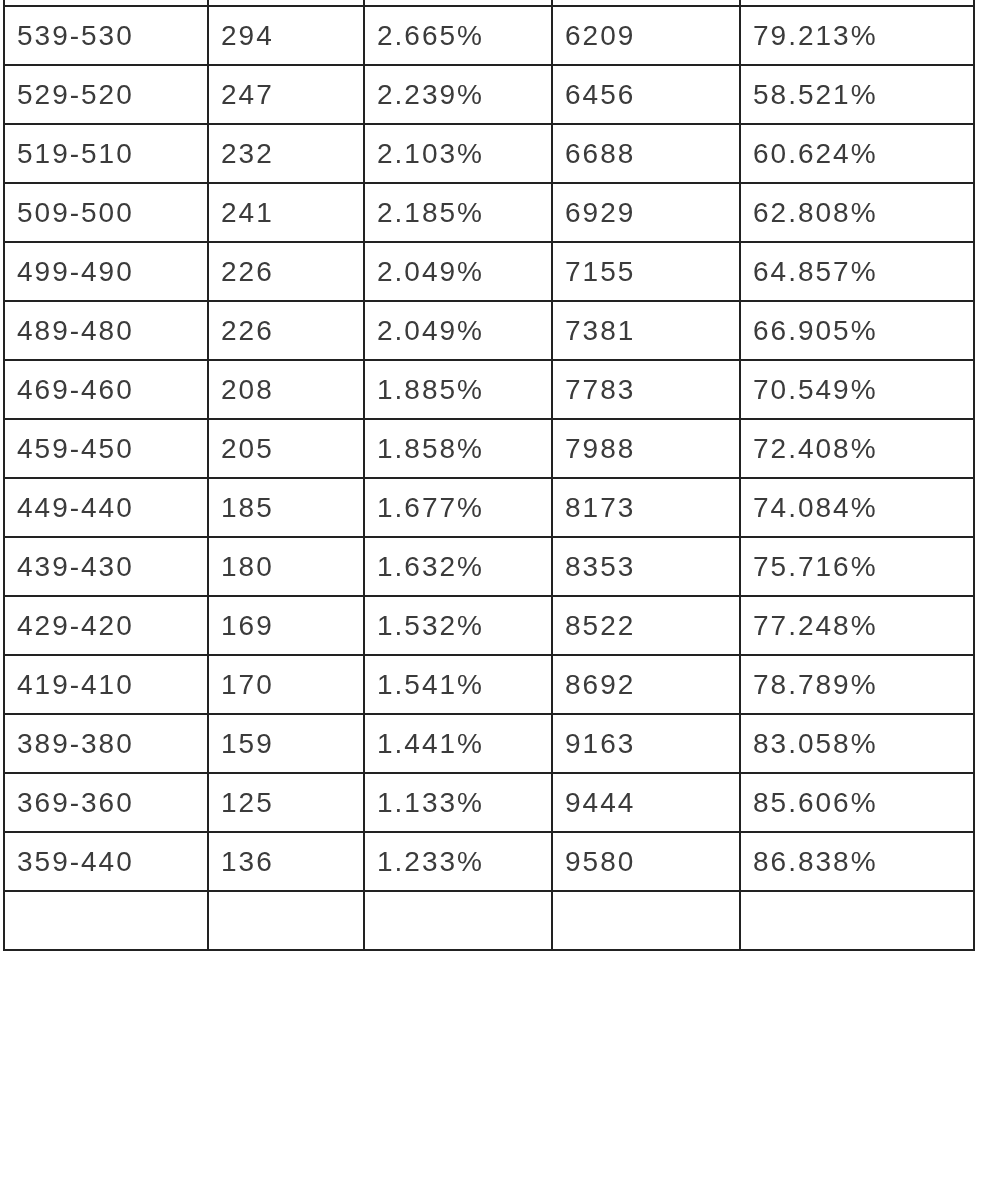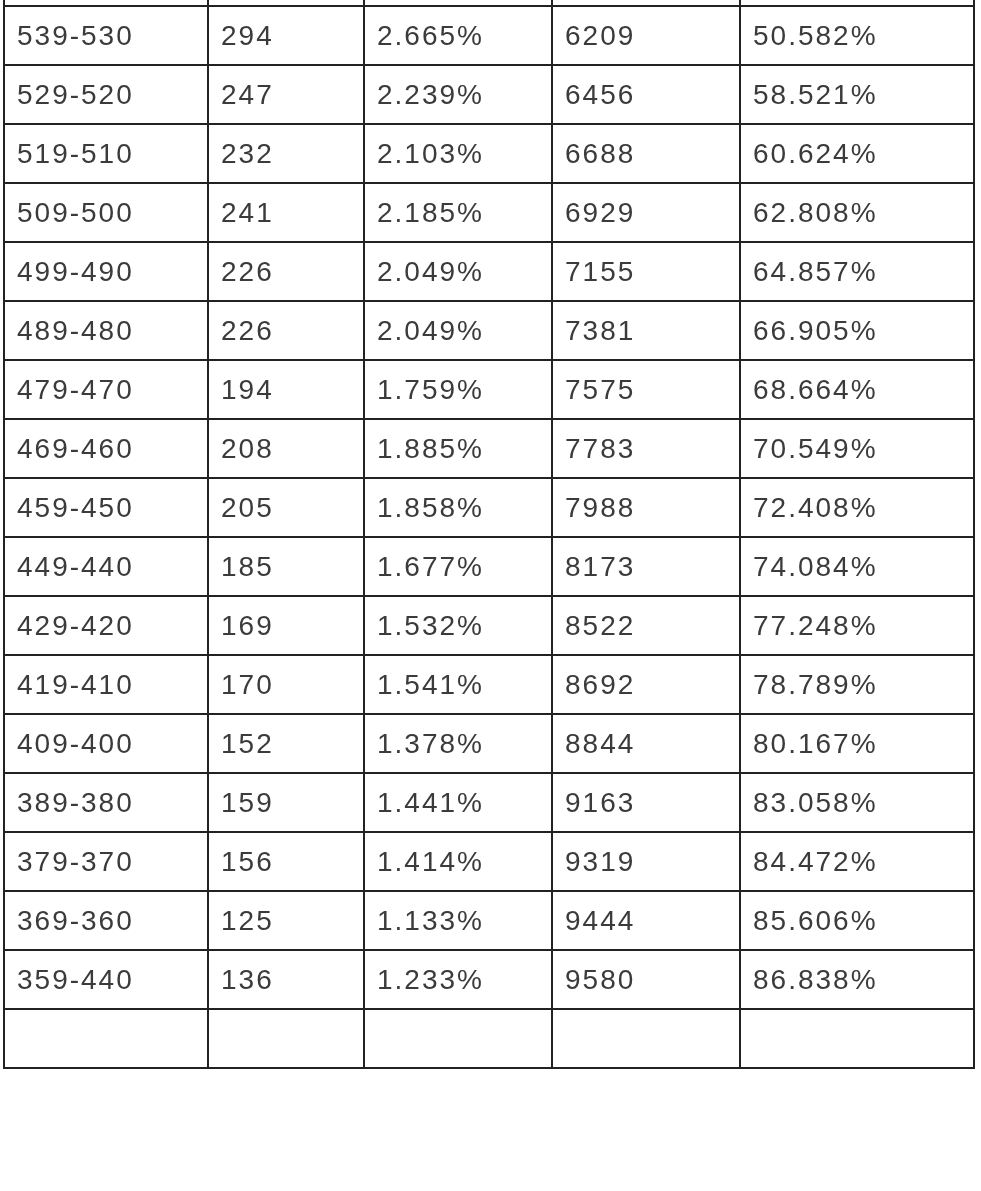--- a/index.html
+++ b/index.html
@@ -62,21 +62,21 @@
     <td></td>
     <td></td>
     <td></td>
     <td></td>
   </tr>
         <tr>
     <td>539-530</td>
     <td>294</td>
     <td>2.665%</td>
     <td>6209</td>
-    <td>50.582%</td>
+    <td>79.213%</td>
   </tr>
         <tr>
     <td>529-520</td>
     <td>247</td>
     <td>2.239%</td>
     <td>6456</td>
     <td>58.521%</td>
   </tr>
         <tr>
     <td>519-510</td>
@@ -100,27 +100,20 @@
     <td>64.857%</td>
   </tr>
         <tr>
     <td>489-480</td>
     <td>226</td>
     <td>2.049%</td>
     <td>7381</td>
     <td>66.905%</td>
   </tr>
         <tr>
-    <td>479-470</td>
-    <td>194</td>
-    <td>1.759%</td>
-    <td>7575</td>
-    <td>68.664%</td>
-  </tr>
-        <tr>
     <td>469-460</td>
     <td>208</td>
     <td>1.885%</td>
     <td>7783</td>
     <td>70.549%</td>
   </tr>
         <tr>
     <td>459-450</td>
     <td>205</td>
     <td>1.858%</td>
@@ -128,53 +121,46 @@
     <td>72.408%</td>
   </tr>
         <tr>
     <td>449-440</td>
     <td>185</td>
     <td>1.677%</td>
     <td>8173</td>
     <td>74.084%</td>
   </tr>
         <tr>
+    <td>439-430</td>
+    <td>180</td>
+    <td>1.632%</td>
+    <td>8353</td>
+    <td>75.716%</td>
+  </tr>
+        <tr>
     <td>429-420</td>
     <td>169</td>
     <td>1.532%</td>
     <td>8522</td>
     <td>77.248%</td>
   </tr>
         <tr>
     <td>419-410</td>
     <td>170</td>
     <td>1.541%</td>
     <td>8692</td>
     <td>78.789%</td>
   </tr>
         <tr>
-    <td>409-400</td>
-    <td>152</td>
-    <td>1.378%</td>
-    <td>8844</td>
-    <td>80.167%</td>
-  </tr>
-        <tr>
     <td>389-380</td>
     <td>159</td>
     <td>1.441%</td>
     <td>9163</td>
     <td>83.058%</td>
-  </tr>
-        <tr>
-    <td>379-370</td>
-    <td>156</td>
-    <td>1.414%</td>
-    <td>9319</td>
-    <td>84.472%</td>
   </tr>
         <tr>
     <td>369-360</td>
     <td>125</td>
     <td>1.133%</td>
     <td>9444</td>
     <td>85.606%</td>
   </tr>
         <tr>
     <td>359-440</td>

